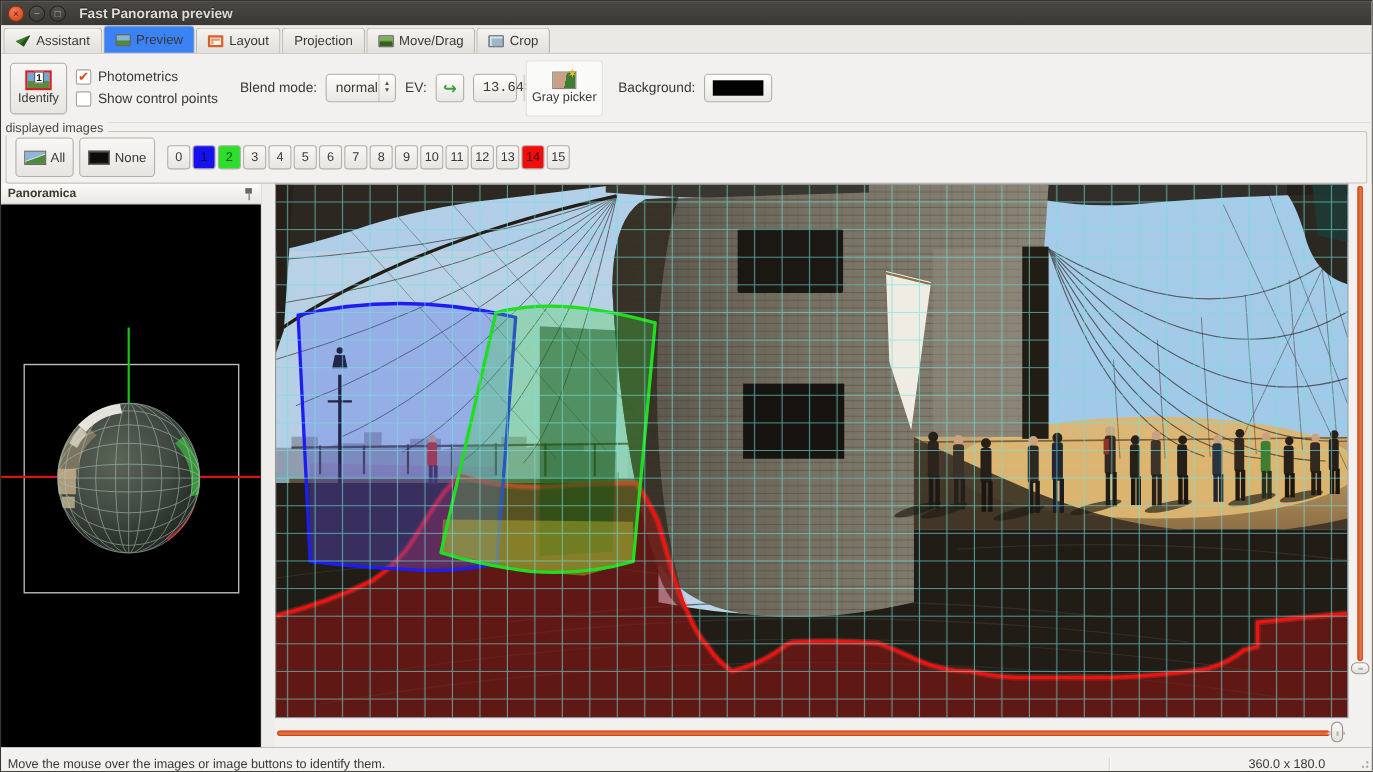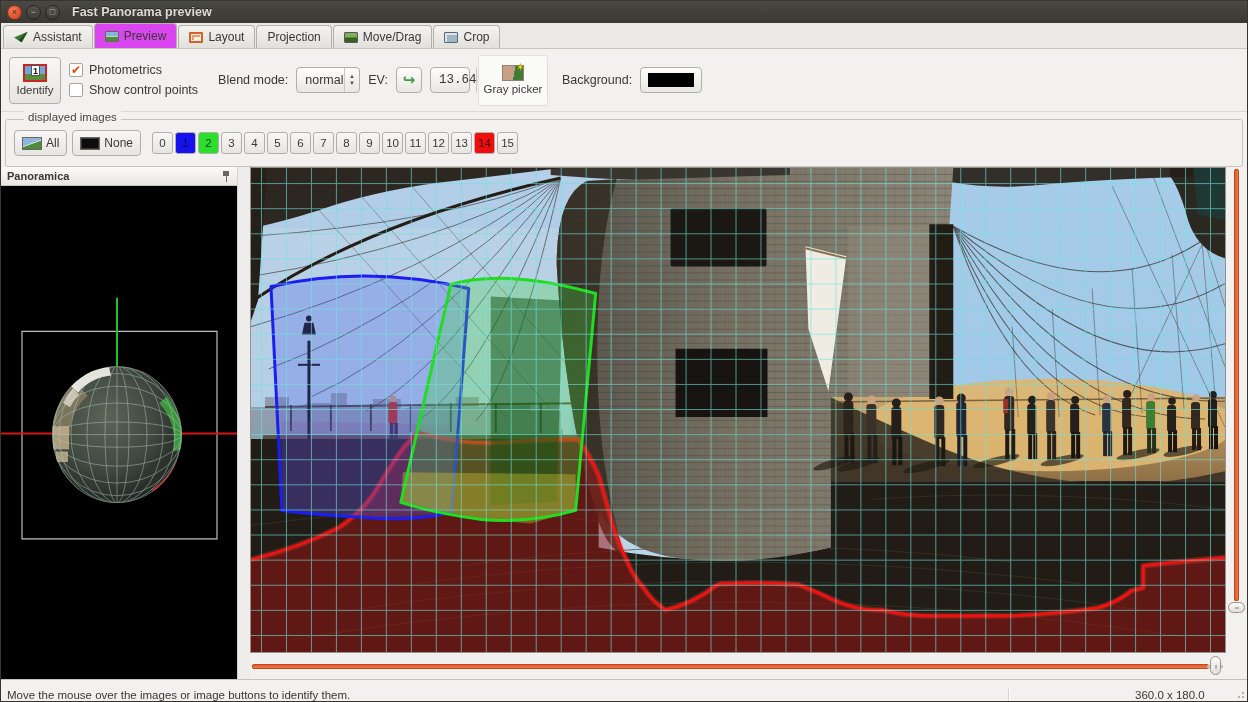--- a/index.html
+++ b/index.html
@@ -10,21 +10,21 @@
   
   .titlebar { height:22px; flex:0 0 22px; background:linear-gradient(#4a4843,#3a3833); display:flex; align-items:center; padding:0 6px; }
   .winbtn { width:15px; height:15px; border-radius:50%; margin-right:4px; display:flex; align-items:center; justify-content:center; font-size:9px; line-height:1; cursor:pointer; }
   .winbtn.close { background:radial-gradient(circle at 35% 30%,#f07b5a,#d8502c 70%); border:1px solid #8e2f12; color:#5c1d09; }
   .winbtn.plain { background:linear-gradient(#55534d,#3d3b36); border:1px solid #26241f; color:#b8b4ab; }
   .title-text { color:#dfdbd4; font-weight:bold; font-size:12.5px; margin-left:8px; text-shadow:0 -1px 0 #222; }
 
   
   .tabbar { height:26px; flex:0 0 26px; background:#ebe9e6; display:flex; align-items:flex-end; padding:3px 2px 0 2px; border-bottom:1px solid #c9c5bf; }
   .tab { display:flex; align-items:center; gap:5px; height:23px; padding:0 10px; margin-right:1px; border:1px solid #b5b1aa; border-bottom:none; border-radius:4px 4px 0 0; background:linear-gradient(#f4f3f1,#e2e0dc); cursor:pointer; }
-  .tab.active { background:#d946ef; height:25px; position:relative; z-index:2; }
+  .tab.active { background:#3b82f6; height:25px; position:relative; z-index:2; }
   .tabicon { width:14px; height:11px; border-radius:1px; flex:0 0 auto; }
   .ic-assistant { background:linear-gradient(135deg,#3f7a35 45%,#1e4f1a 55%); clip-path:polygon(0 55%,100% 0,55% 100%); }
   .ic-preview { background:linear-gradient(#86b4dd 45%,#bcd3c2 50%,#4d8a3c 55%); border:1px solid #6b6760; }
   .ic-layout { background:#f3efe9; border:2px solid #d95f28; box-shadow:inset 0 0 0 1px #f3efe9, inset 3px 3px 0 #e89a6f; }
   .ic-movedrag { background:linear-gradient(#7fae5d 40%,#35621f 60%); border:1px solid #5b5750; }
   .ic-crop { background:#9fb6c4; border:1px solid #5b6770; box-shadow:inset 2px 2px 0 #dbe4ea; }
 
   
   .toolbar { height:63px; flex:0 0 63px; background:#f2f1f0; border-bottom:1px solid #dddad5; display:flex; align-items:center; padding:0 8px; gap:8px; }
   .btn-big { width:52px; height:47px; border:1px solid #b3afa8; border-radius:4px; background:linear-gradient(#f8f7f6,#e7e5e1); display:flex; flex-direction:column; align-items:center; justify-content:center; gap:2px; font-size:11.5px; cursor:pointer; }
@@ -41,22 +41,22 @@
   .spinbox { width:40px;font-family:Liberation Mono, monospace; }
   .btn-flat { width:70px; height:51px; border:1px solid #e3e0db; border-radius:3px; background:#fafaf9; display:flex; flex-direction:column; align-items:center; justify-content:center; gap:2px; font-size:11.5px; cursor:pointer; }
   .gray-ic { width:22px; height:16px; background:linear-gradient(100deg,#c9a084 55%,#3f7d35 55%); border:1px solid #8a8177; position:relative; }
   .gray-ic .star { position:absolute; right:-2px; top:-5px; color:#f2d20a; font-size:11px; text-shadow:0 0 1px #333; }
   .colorbtn { width:62px; height:26px; border:1px solid #b3afa8; border-radius:4px; background:linear-gradient(#fdfdfc,#e9e7e3); display:flex; align-items:center; justify-content:center; cursor:pointer; }
   .swatch { width:46px; height:14px; background:#000; }
 
   
   .groupwrap { height:55px; flex:0 0 55px; background:#f2f1f0; position:relative; padding:4px 4px 0 4px; }
   .groupbox { border:1px solid #c8c4bd; border-radius:3px; height:48px; margin-top:3px; display:flex; align-items:center; padding:0 8px; gap:5px; }
-  .grouplegend { position:absolute; top:-1px; left:23px; background:#f2f1f0; padding:0 4px; font-size:11.5px; color:#4a4742; }
-  .imgbtn { height:26px; border:1px solid #b3afa8; border-radius:4px; background:linear-gradient(#f8f7f6,#e7e5e1); display:flex; align-items:center; gap:4px; padding:0 7px; font-size:12px; cursor:pointer; }
+  .grouplegend { position:absolute; top:-1px; left:0; background:#f2f1f0; padding:0 4px; font-size:11.5px; color:#4a4742; }
+  .imgbtn { height:36px; border:1px solid #b3afa8; border-radius:4px; background:linear-gradient(#f8f7f6,#e7e5e1); display:flex; align-items:center; gap:4px; padding:0 7px; font-size:12px; cursor:pointer; }
   .all-ic { width:20px; height:13px; background:linear-gradient(160deg,#8cb6dc 45%,#e8e6da 50%,#4d8a3c 55%); border:1px solid #6b6760; }
   .none-ic { width:20px; height:13px; background:#0c0c0c; box-shadow:inset 0 0 0 1px #333; border:1px solid #6b6760; }
   .numrow { display:flex; gap:2px; margin-left:6px; }
   .numbtn { min-width:21px; height:22px; border:1px solid #b3afa8; border-radius:3px; background:linear-gradient(#f8f7f6,#e7e5e1); font-size:11.5px; display:flex; align-items:center; justify-content:center; padding:0 3px; cursor:pointer; }
 
   
   .main { flex:1 1 auto; display:flex; background:#efedeb; min-height:0; }
   .leftpanel { flex:0 0 237px; display:flex; flex-direction:column; border-right:1px solid #d8d5d0; }
   .panelhdr { height:19px; flex:0 0 19px; background:linear-gradient(#fbfaf9,#e9e7e2); border-bottom:1px solid #c9c5bf; display:flex; align-items:center; padding:0 6px; font-size:11px; font-weight:bold;gap:42px; }
   .panelhdr .sp { flex:1; }

